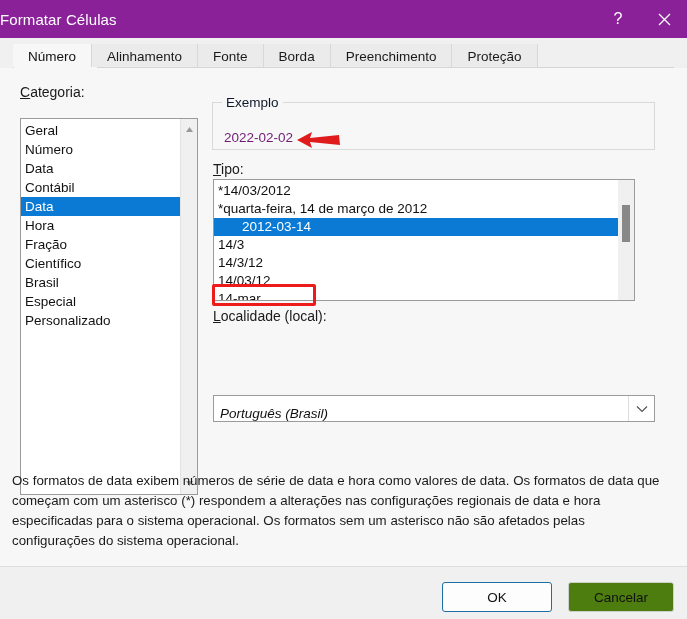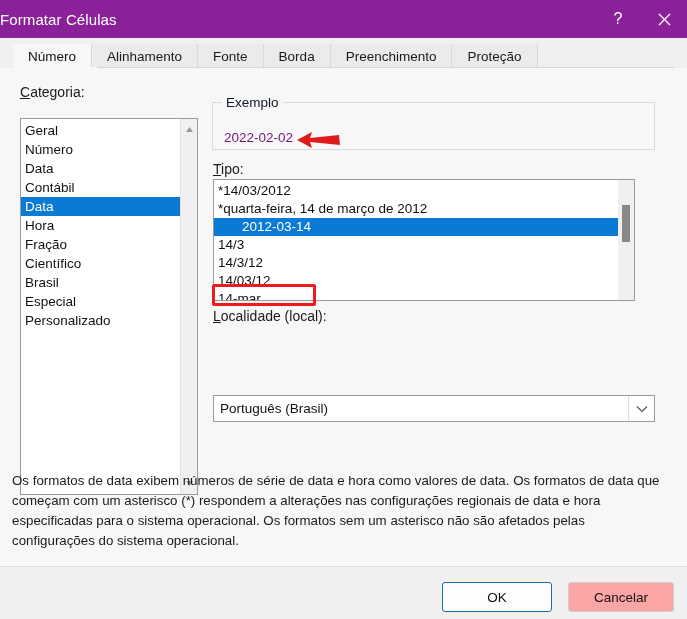--- a/index.html
+++ b/index.html
@@ -216,21 +216,21 @@
     pointer-events: none;
   }
 
   
   #localidade-combo {
     position: absolute;
     left: 213px; top: 327px;
     width: 442px; height: 27px;
     background: #ffffff;
     border: 1px solid #9b9b9b;
-    display: flex; align-items: center;
+    display: flex; align-items: flex-end; font-style: italic;
   }
   #localidade-value {
     font-size: 13.5px;
     color: #111;
     margin-left: 6px;
     flex: 1 1 auto;
   }
   #localidade-arrow {
     width: 26px; height: 25px;
     display: flex; align-items: center; justify-content: center;
@@ -251,21 +251,21 @@
   #footer {
     position: absolute; left: 0; top: 566px;
     width: 687px; height: 47px;
     background: #f0f0f0;
     border-top: 1px solid #dedede;
   }
   .btn {
     position: absolute;
     top: 15px;
     height: 30px;
-    background: #fca5a5;
+    background: #4d7c0f;
     border: 1px solid #cfcfcf;
     border-radius: 3px;
     display: flex; align-items: center; justify-content: center;
     font-size: 13.5px;
     color: #111;
   }
   #ok-button {
     left: 442px; width: 110px;
     border: 1px solid #1c6ea4;
     background: #fdfdfd;

